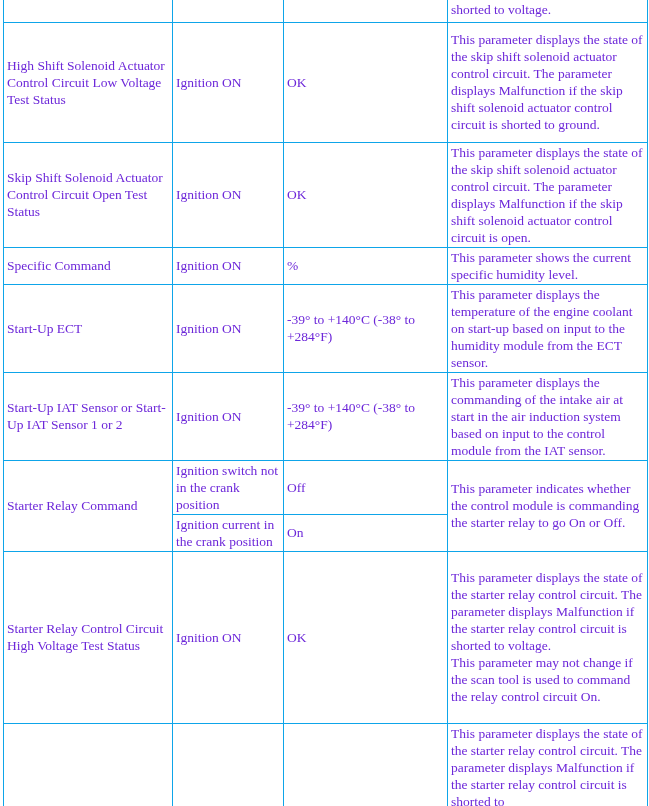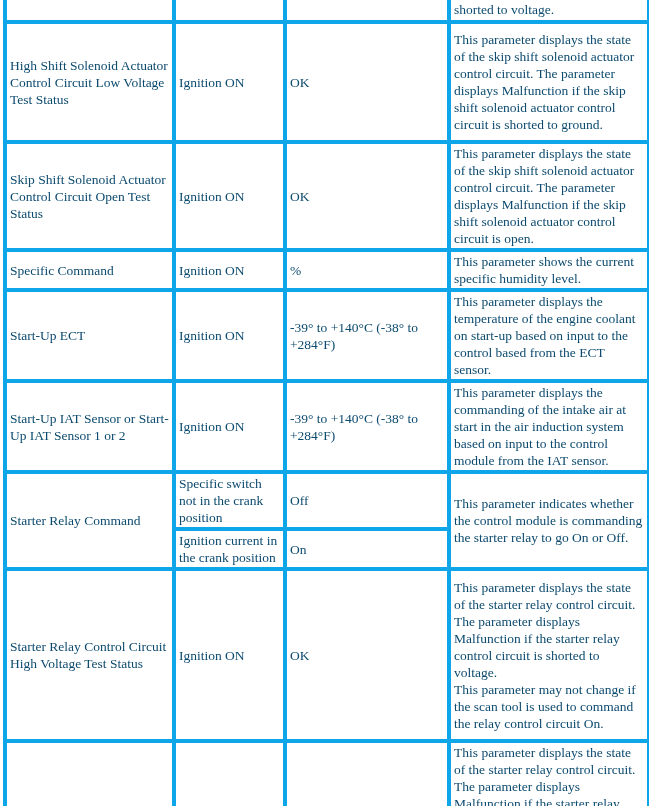--- a/index.html
+++ b/index.html
@@ -9,34 +9,34 @@
   }
   .page {
     position: relative;
     width: 649px;
     height: 806px;
     overflow: hidden;
     background: #ffffff;
     font-family: "Liberation Serif", "DejaVu Serif", serif;
     font-size: 13.5px;
     line-height: 17px;
-    color: #0c4a6e;
+    color: #6d28d9;
   }
   table.params {
     border-collapse: collapse;
     table-layout: fixed;
     width: 644px;
     margin-left: 3px;
   }
   col.c1 { width: 169px; }
   col.c2 { width: 111px; }
   col.c3 { width: 164px; }
   col.c4 { width: 200px; }
   td {
-    border: 4px solid #0ea5e9;
+    border: 1px solid #0ea5e9;
     padding: 1px 3px;
     vertical-align: middle;
     overflow: hidden;
   }
   tr.r0 td { border-top: none; }
   tr.r0  { height: 22px; }
   tr.r1  { height: 120px; }
   tr.r2  { height: 96px; }
   tr.r3  { height: 37px; }
   tr.r4  { height: 84px; }
@@ -83,31 +83,31 @@
       <tr class="r3">
         <td>Specific Command</td>
         <td>Ignition ON</td>
         <td>%</td>
         <td class="desc">This parameter shows the current specific humidity level.</td>
       </tr>
       <tr class="r4">
         <td>Start-Up ECT</td>
         <td>Ignition ON</td>
         <td>-39° to +140°C (-38° to +284°F)</td>
-        <td class="desc">This parameter displays the temperature of the engine coolant on start-up based on input to the control based from the ECT sensor.</td>
+        <td class="desc">This parameter displays the temperature of the engine coolant on start-up based on input to the humidity module from the ECT sensor.</td>
       </tr>
       <tr class="r5">
         <td>Start-Up IAT Sensor or Start-Up IAT Sensor 1 or 2</td>
         <td>Ignition ON</td>
         <td>-39° to +140°C (-38° to +284°F)</td>
         <td class="desc">This parameter displays the commanding of the intake air at start in the air induction system based on input to the control module from the IAT sensor.</td>
       </tr>
       <tr class="r6a">
         <td rowspan="2">Starter Relay Command</td>
-        <td>Specific switch not in the crank position</td>
+        <td>Ignition switch not in the crank position</td>
         <td>Off</td>
         <td rowspan="2" class="desc">This parameter indicates whether the control module is commanding the starter relay to go On or Off.</td>
       </tr>
       <tr class="r6b">
         <td>Ignition current in the crank position</td>
         <td>On</td>
       </tr>
       <tr class="r7">
         <td>Starter Relay Control Circuit High Voltage Test Status</td>
         <td>Ignition ON</td>

